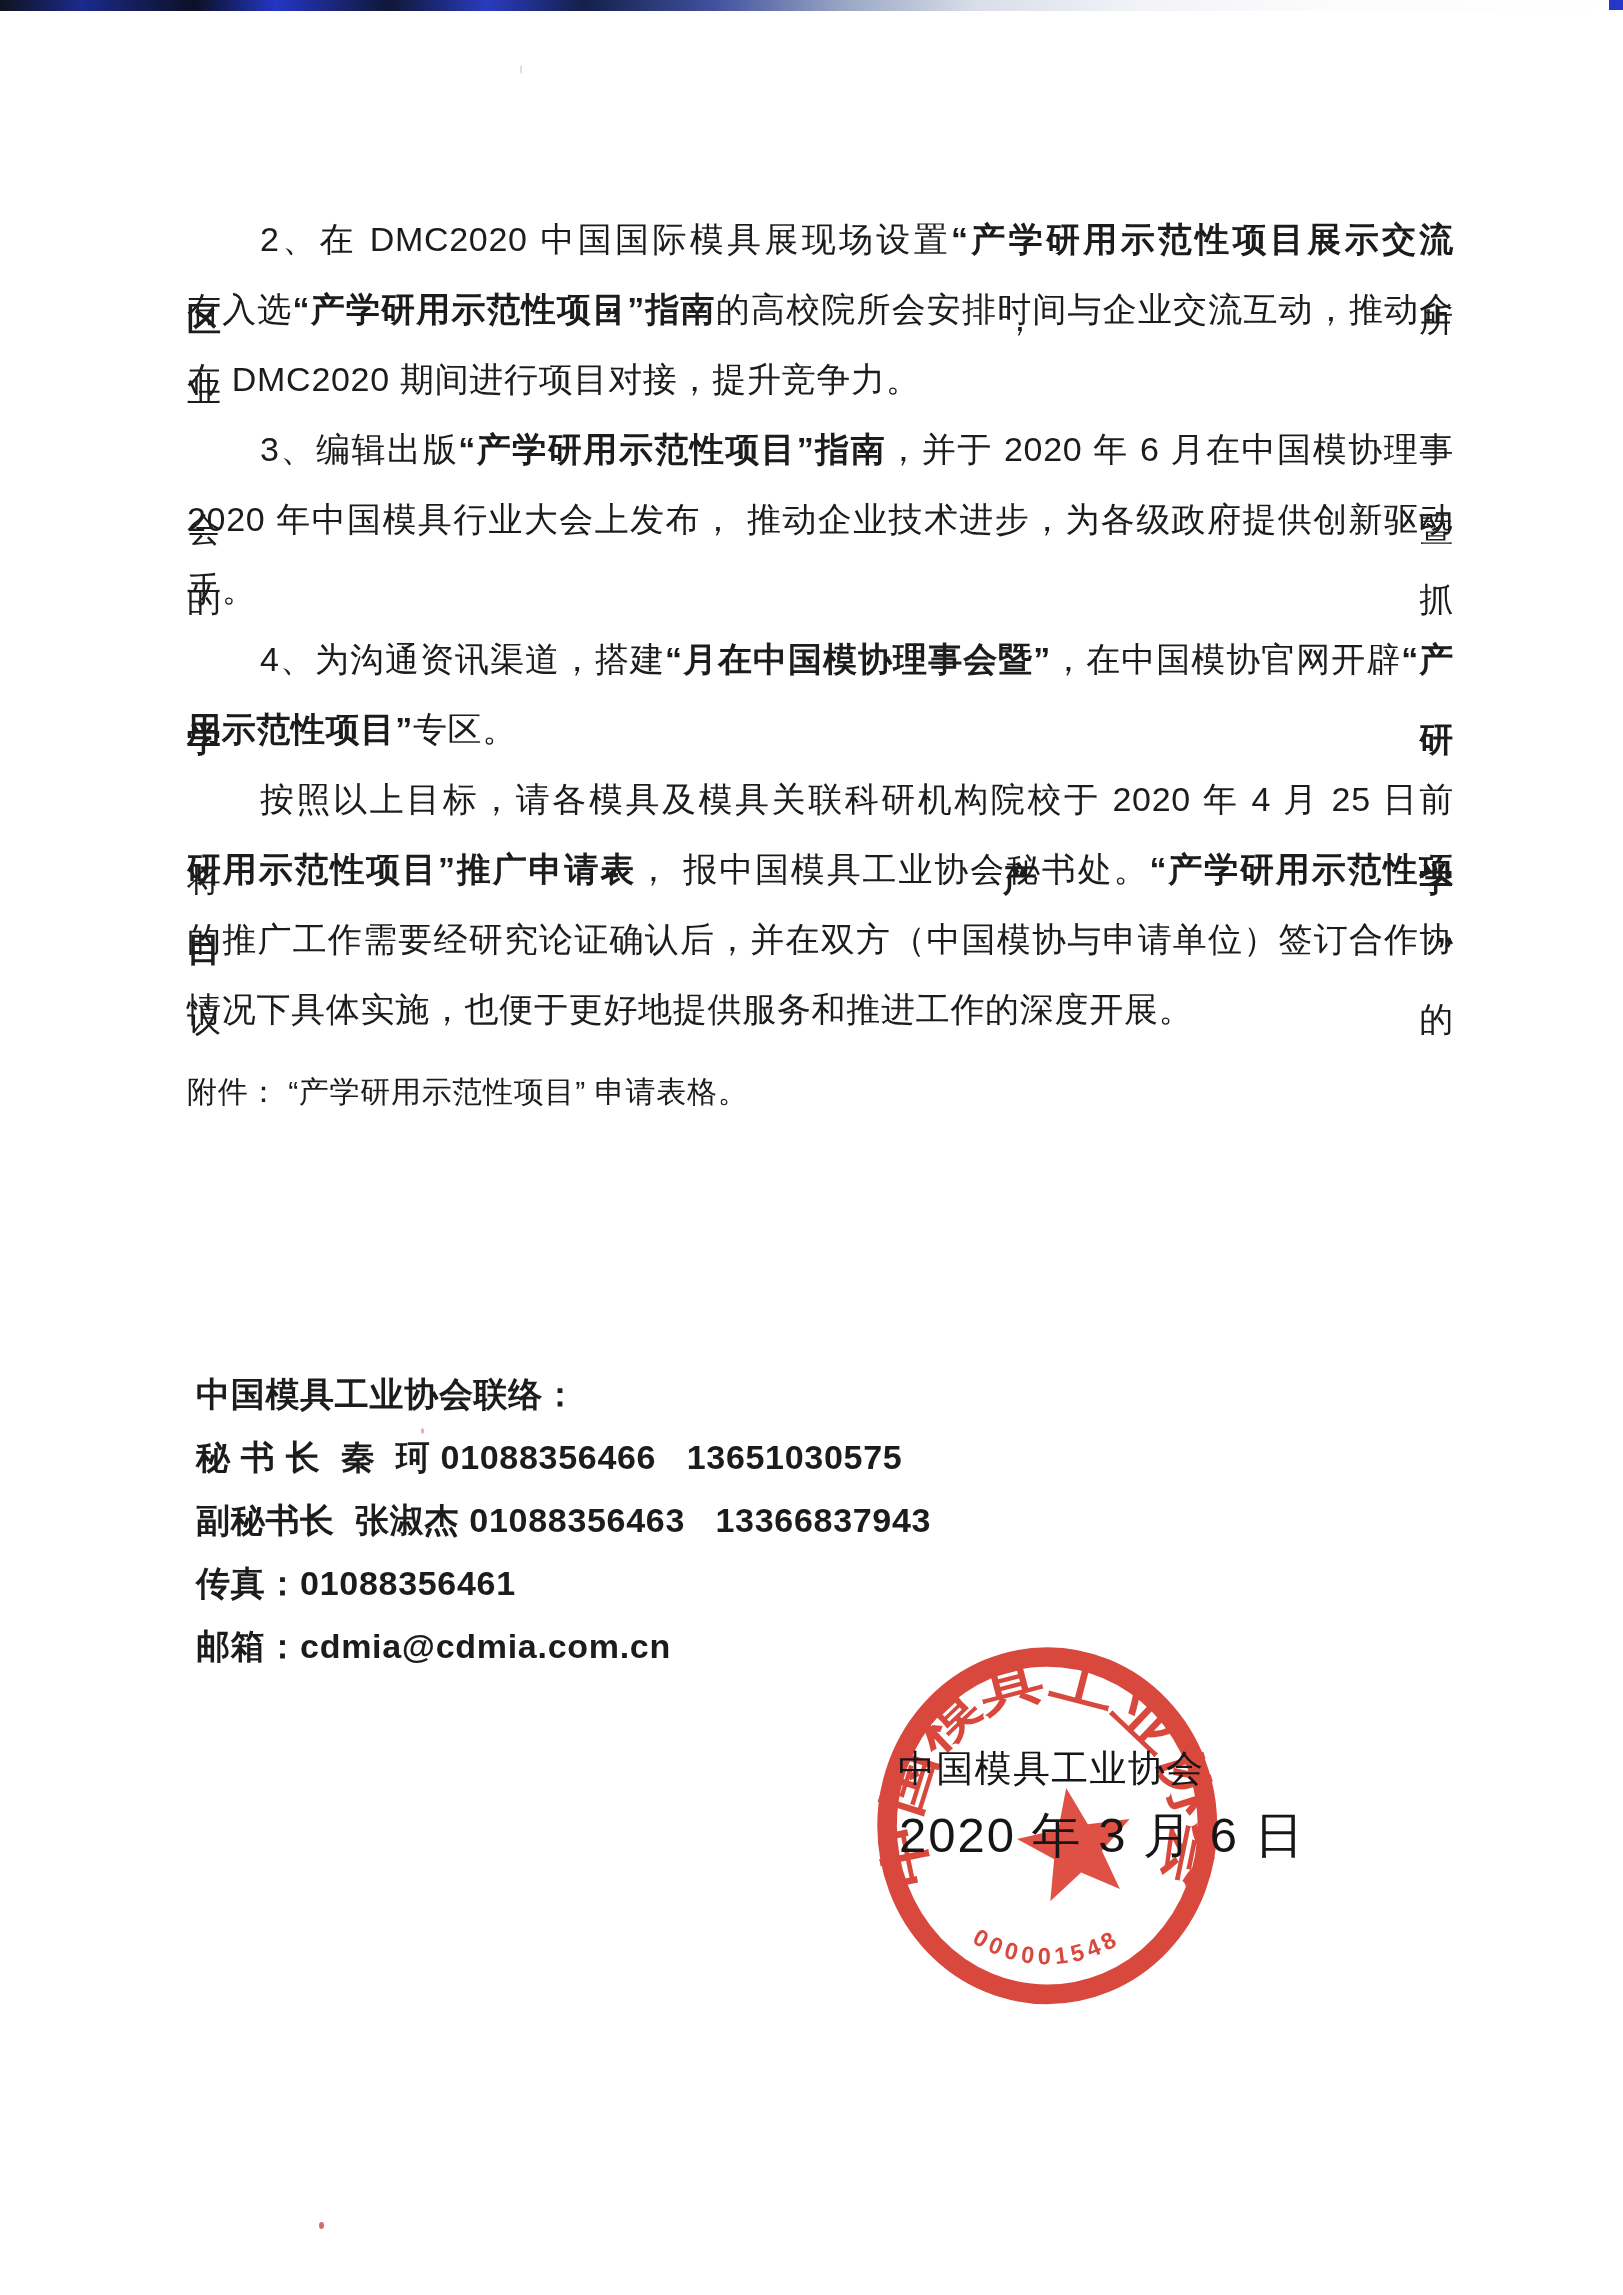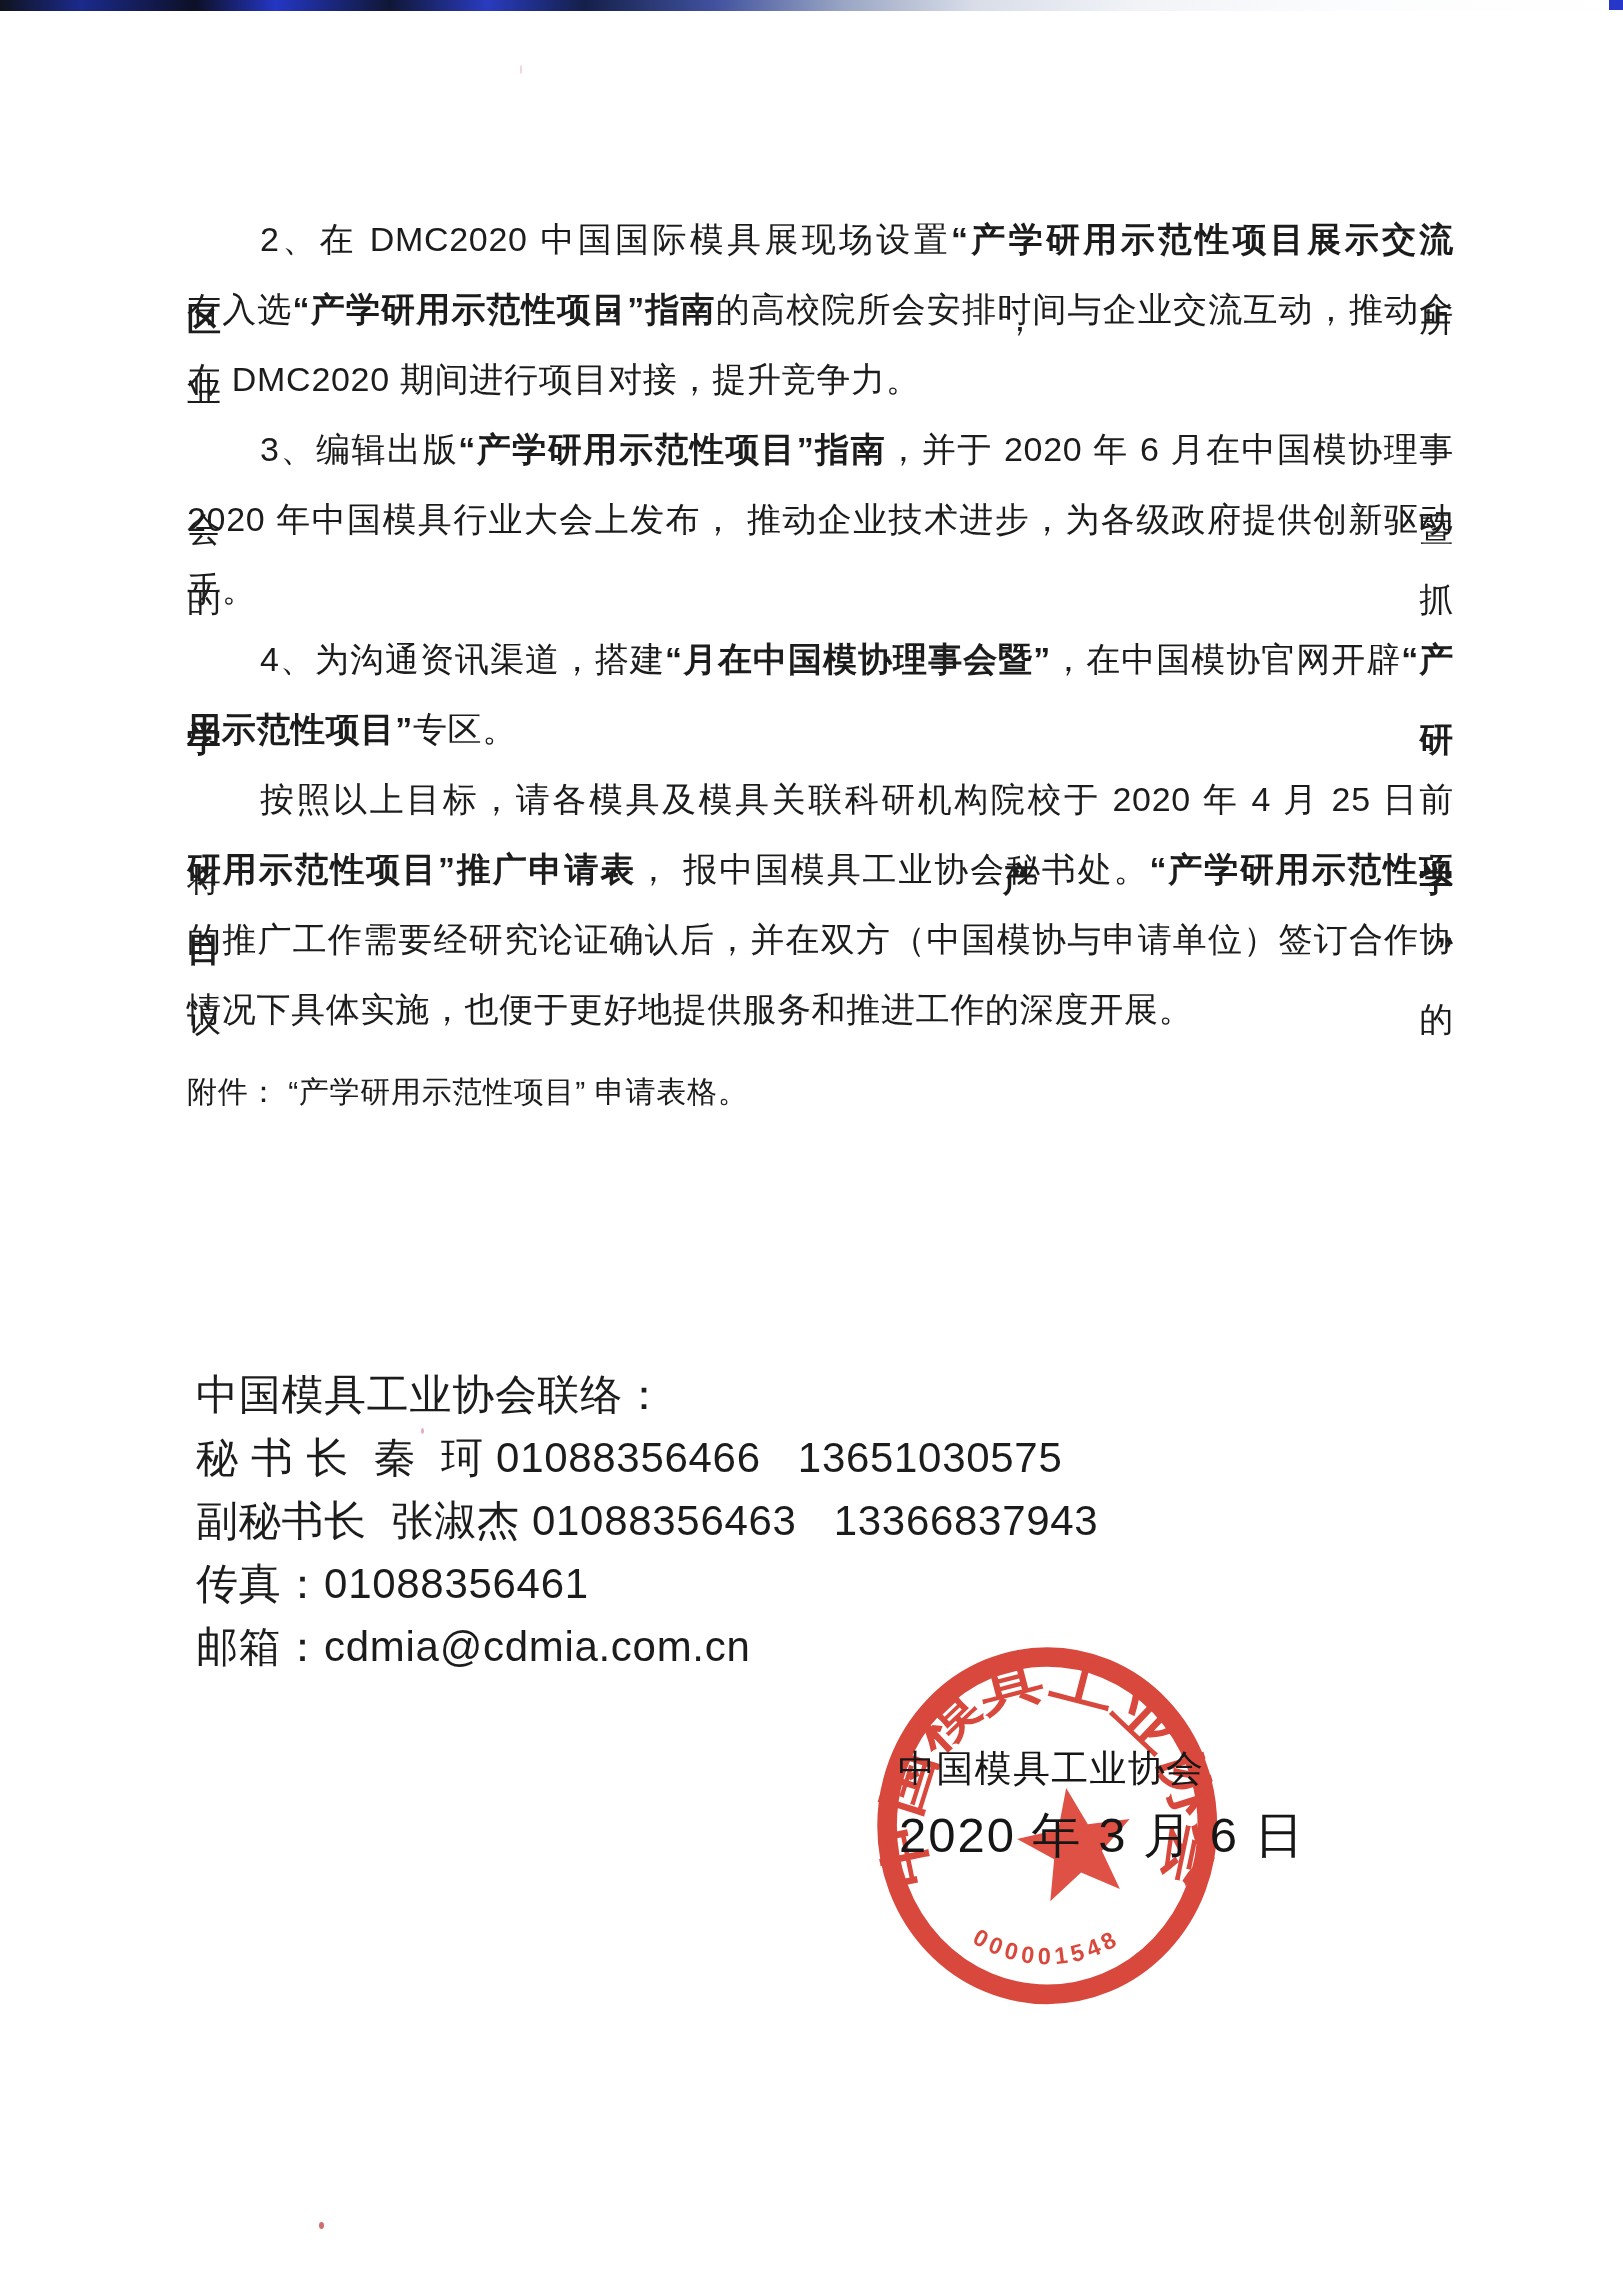--- a/index.html
+++ b/index.html
@@ -47,21 +47,22 @@
   .b{font-weight:700;}
 
   .attachment{
     position:absolute;left:187px;top:1072px;width:1267px;
     font-size:30px;line-height:39px;letter-spacing:0.7px;white-space:pre;
   }
 
   
   .contact{
     position:absolute;left:196px;top:1363px;width:1113px;
-    font-size:42px;
+    font-size:34px;
+    font-weight:bold;
   }
   .contact .cline{height:63px;line-height:63px;white-space:pre;letter-spacing:0.7px;}
   .contact .cline.item{}
 
   
   .sig-org{
     position:absolute;left:898px;top:1749px;
     font-size:37px;line-height:1.1;letter-spacing:1.3px;white-space:pre;
     color:#161616;z-index:4;
   }

